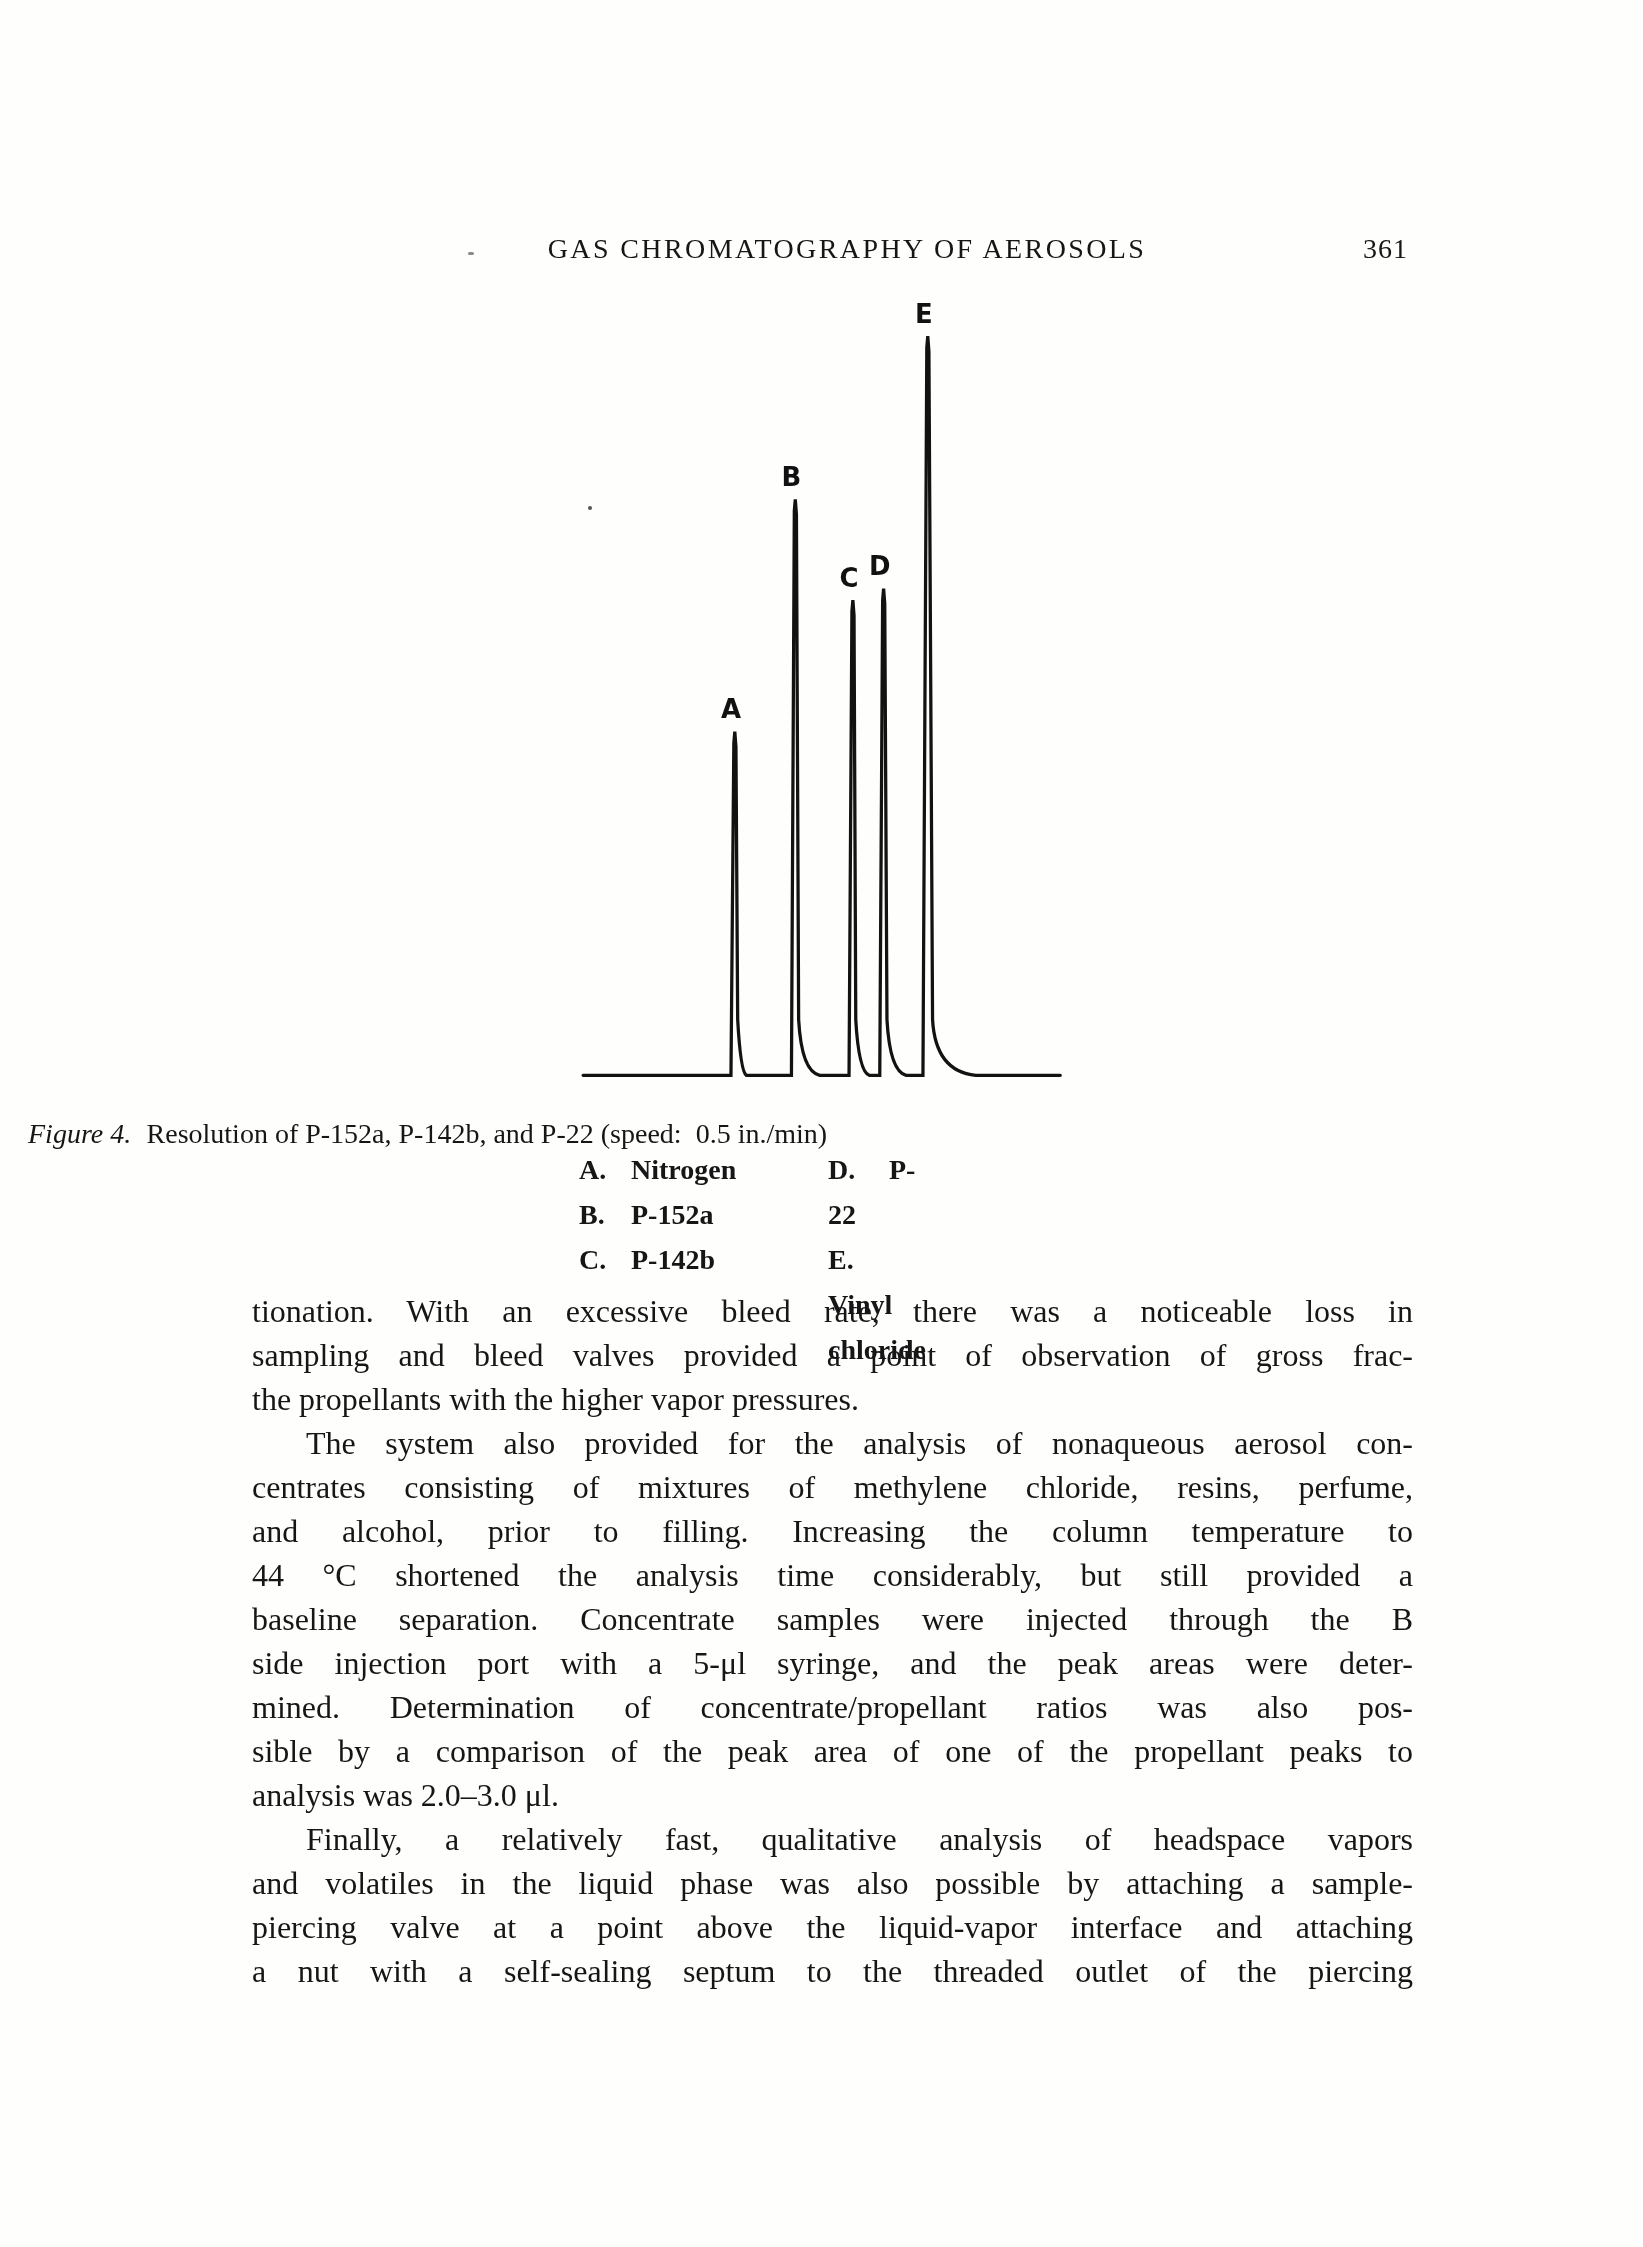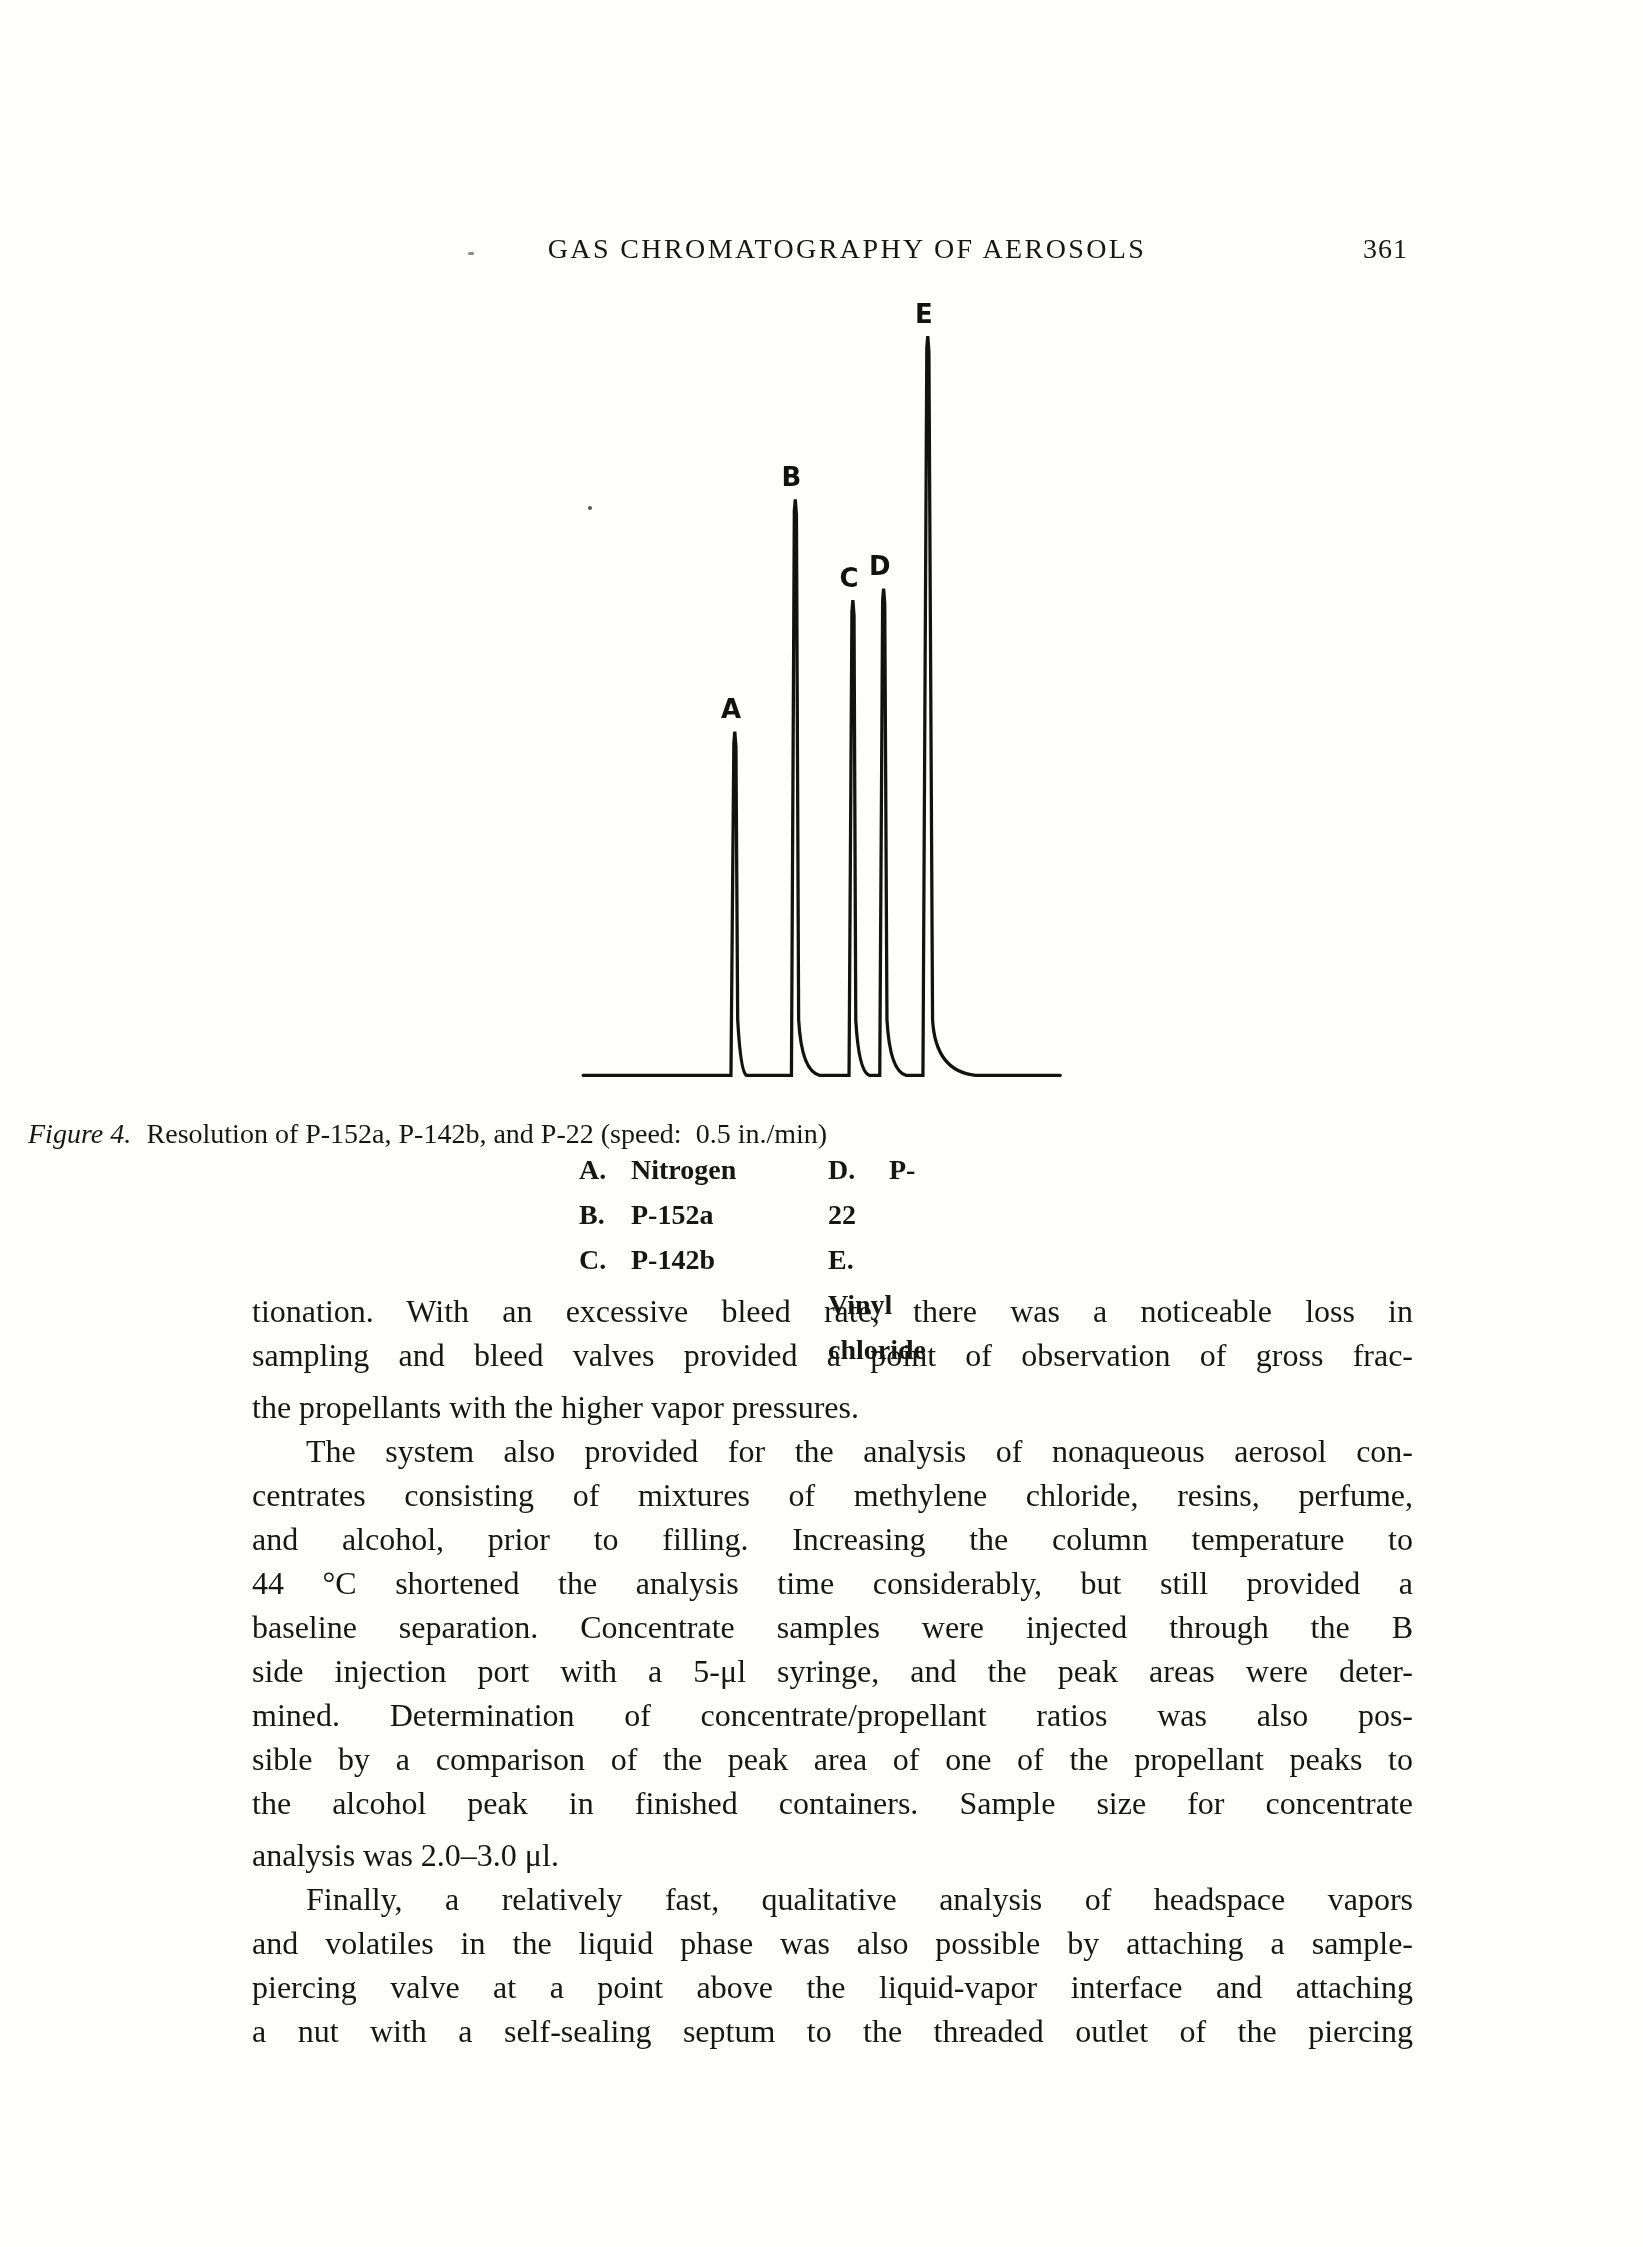--- a/index.html
+++ b/index.html
@@ -29,21 +29,21 @@
   .legend { position:absolute; left:579px; top:1147px; font-size:28px; }
   .legend-col { line-height:45px;font-weight:bold; }
   .legend-col2 { position:absolute; left:249px; top:0; }
   .lkey { display:inline-block; width:52px; }
   .legend-col2 .lkey { width:61px; }
   .bodytext {
     position:absolute; left:252px; top:1289px; width:1161px;
     font-size:32px; line-height:44px;
   }
   .pline { text-align:justify; text-align-last:justify; }
-  .pline.lastline { text-align-last:left;margin-top:8px; }
+  .pline.lastline { text-align-last:left; }
   .pline.indent { text-indent:54px; }
 </style>
 </head>
 <body>
 
 <div class="page">
 
   <div class="header-title">GAS CHROMATOGRAPHY OF AEROSOLS</div>
   <div class="pagenum">361</div>
 
@@ -82,21 +82,20 @@
       <div class="pline">sampling and bleed valves provided a point of observation of gross frac-</div>
       <div class="pline lastline">the propellants with the higher vapor pressures.</div>
       <div class="pline indent">The system also provided for the analysis of nonaqueous aerosol con-</div>
       <div class="pline">centrates consisting of mixtures of methylene chloride, resins, perfume,</div>
       <div class="pline">and alcohol, prior to filling.  Increasing the column temperature to</div>
       <div class="pline">44 °C shortened the analysis time considerably, but still provided a</div>
       <div class="pline">baseline separation.  Concentrate samples were injected through the B</div>
       <div class="pline">side injection port with a 5-μl syringe, and the peak areas were deter-</div>
       <div class="pline">mined.  Determination of concentrate/propellant ratios was also pos-</div>
       <div class="pline">sible by a comparison of the peak area of one of the propellant peaks to</div>
-      <div class="pline">the alcohol peak in finished containers.  Sample size for concentrate</div>
       <div class="pline lastline">analysis was 2.0–3.0 μl.</div>
       <div class="pline indent">Finally, a relatively fast, qualitative analysis of headspace vapors</div>
       <div class="pline">and volatiles in the liquid phase was also possible by attaching a sample-</div>
       <div class="pline">piercing valve at a point above the liquid-vapor interface and attaching</div>
       <div class="pline">a nut with a self-sealing septum to the threaded outlet of the piercing</div>
     </div>
 
 </div>
 
 

